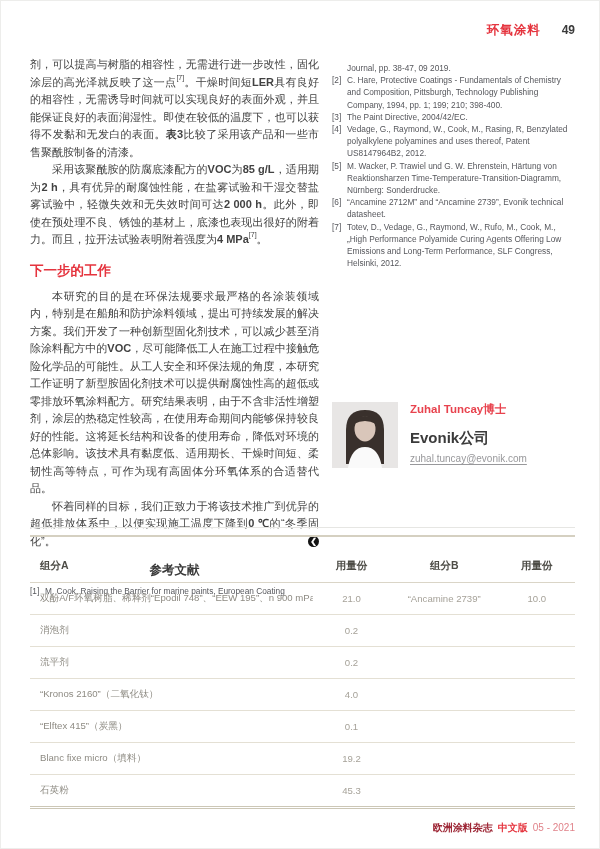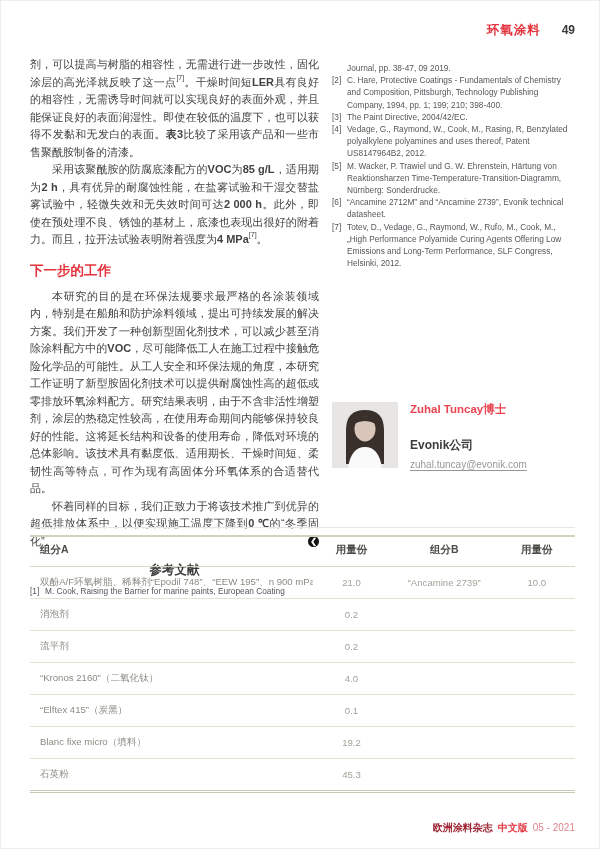--- a/index.html
+++ b/index.html
@@ -42,30 +42,30 @@
   .ref-num { width:15px; flex:none; }
   .ref-text { flex:1; }
 
   
   .col-right { position:absolute; left:332px; top:62px; width:243px; }
 
   
   .author { position:absolute; left:332px; top:402px; width:243px; display:flex; gap:12px; }
   .photo { width:66px; height:66px; flex:none; display:block; }
   .author-name { color:#e8434e; font-weight:bold; font-size:11.5px; }
-  .author-company { color:#3b3b3b; font-weight:bold; font-size:12px; margin-top:20px; }
+  .author-company { color:#3b3b3b; font-weight:bold; font-size:15px; margin-top:12px; }
   .author-email { color:#98989b; font-size:10px; margin-top:4px; display:inline-block;
                   text-decoration:underline; text-underline-offset:2px; cursor:pointer; }
 
   
   .table-block { position:absolute; left:30px; top:527px; width:545px; border-top:1px solid #e6e6e3; padding-top:7px; }
   .table-title { font-size:11px; font-weight:bold; color:#3c3c3c; margin-bottom:8px; }
   .tbl { border-top:2px solid #d5d0c1; border-bottom:3px double #ccc7b6; }
   .tbl-header, .tbl-row { display:grid; grid-template-columns:52% 14% 20% 14%; align-items:center; }
-  .tbl-header { padding:6px 0 9px; font-size:10.5px; font-weight:bold; color:#4d4c46; border-bottom:1px solid #dad5c7; }
+  .tbl-header { padding:22px 0 9px; font-size:10.5px; font-weight:bold; color:#4d4c46; border-bottom:1px solid #dad5c7; }
   .tbl-row { padding:9px 0; font-size:9.6px; color:#8e8b83; border-bottom:1px solid #e4e0d4; }
   .tbl-row:last-child { border-bottom:none; }
   .cell-a { padding-left:10px; white-space:nowrap; overflow:hidden; }
   .c-center { text-align:center; }
   .cell-qty { color:#a6a299; }
   .cell-b { color:#a6a299; }
 
   
   .page-footer { position:absolute; right:25px; top:821px; font-size:10px; display:flex; gap:5px; align-items:baseline; }
   .f-magazine { color:#9c2433; font-weight:bold; }

